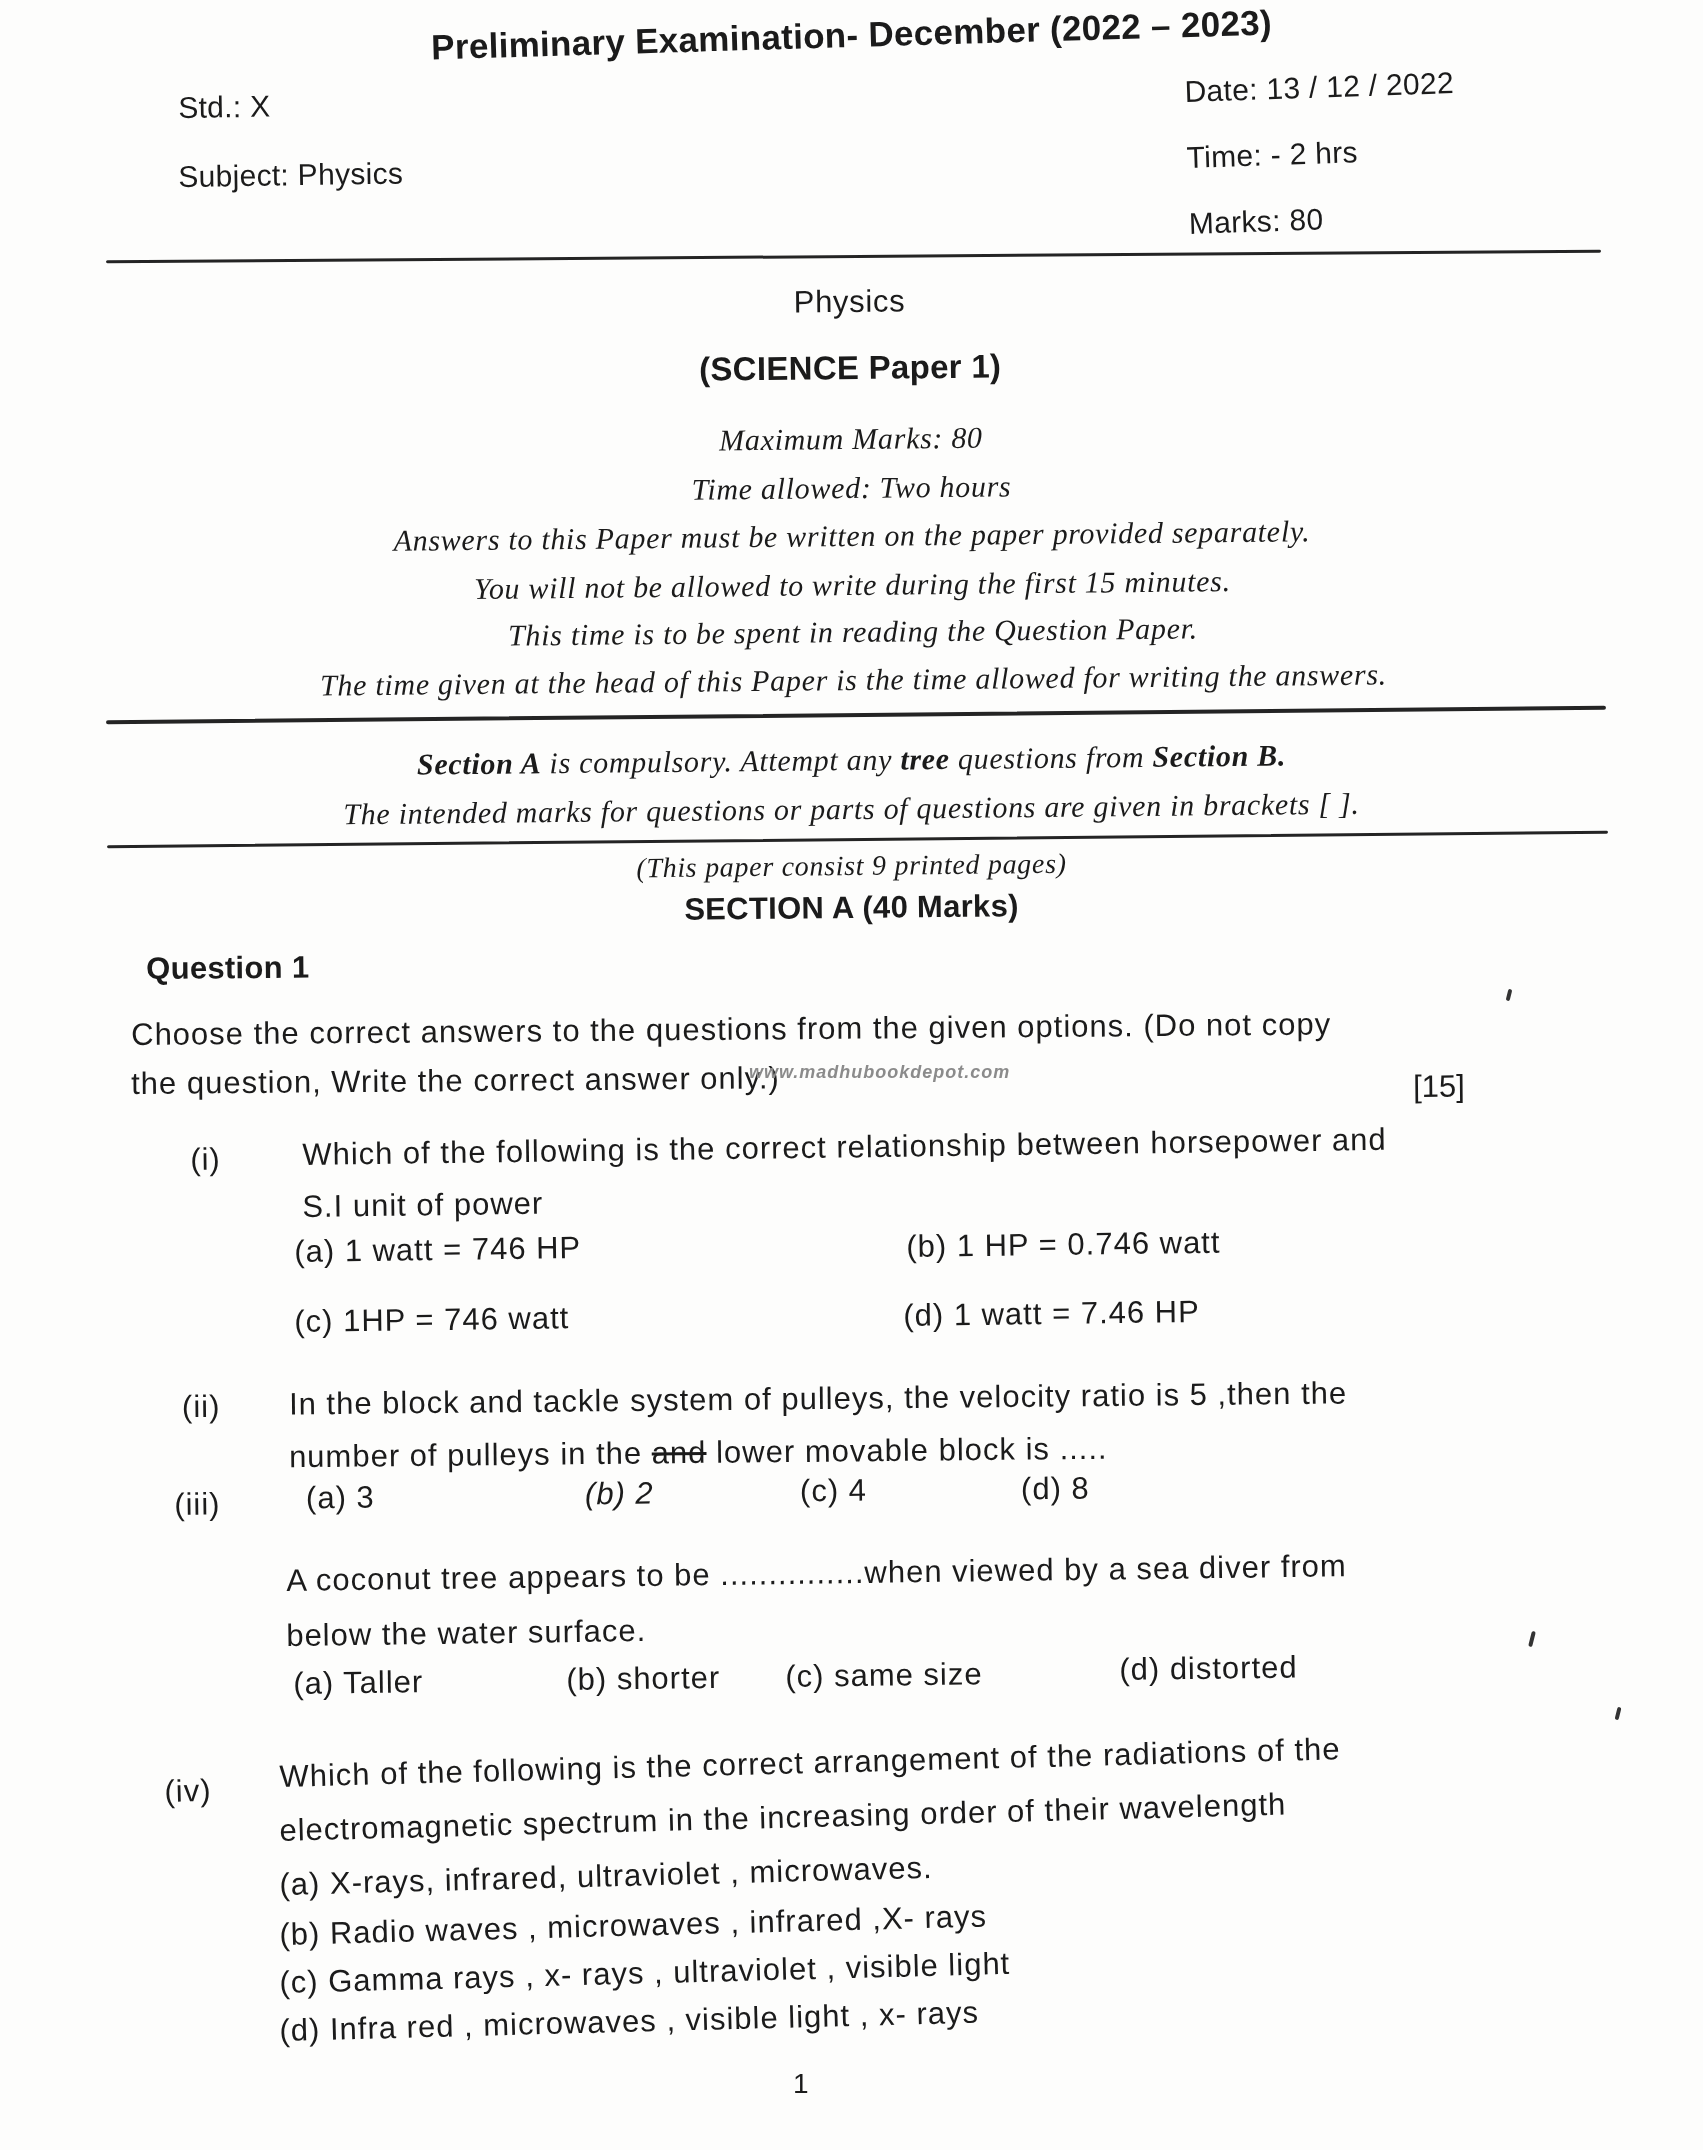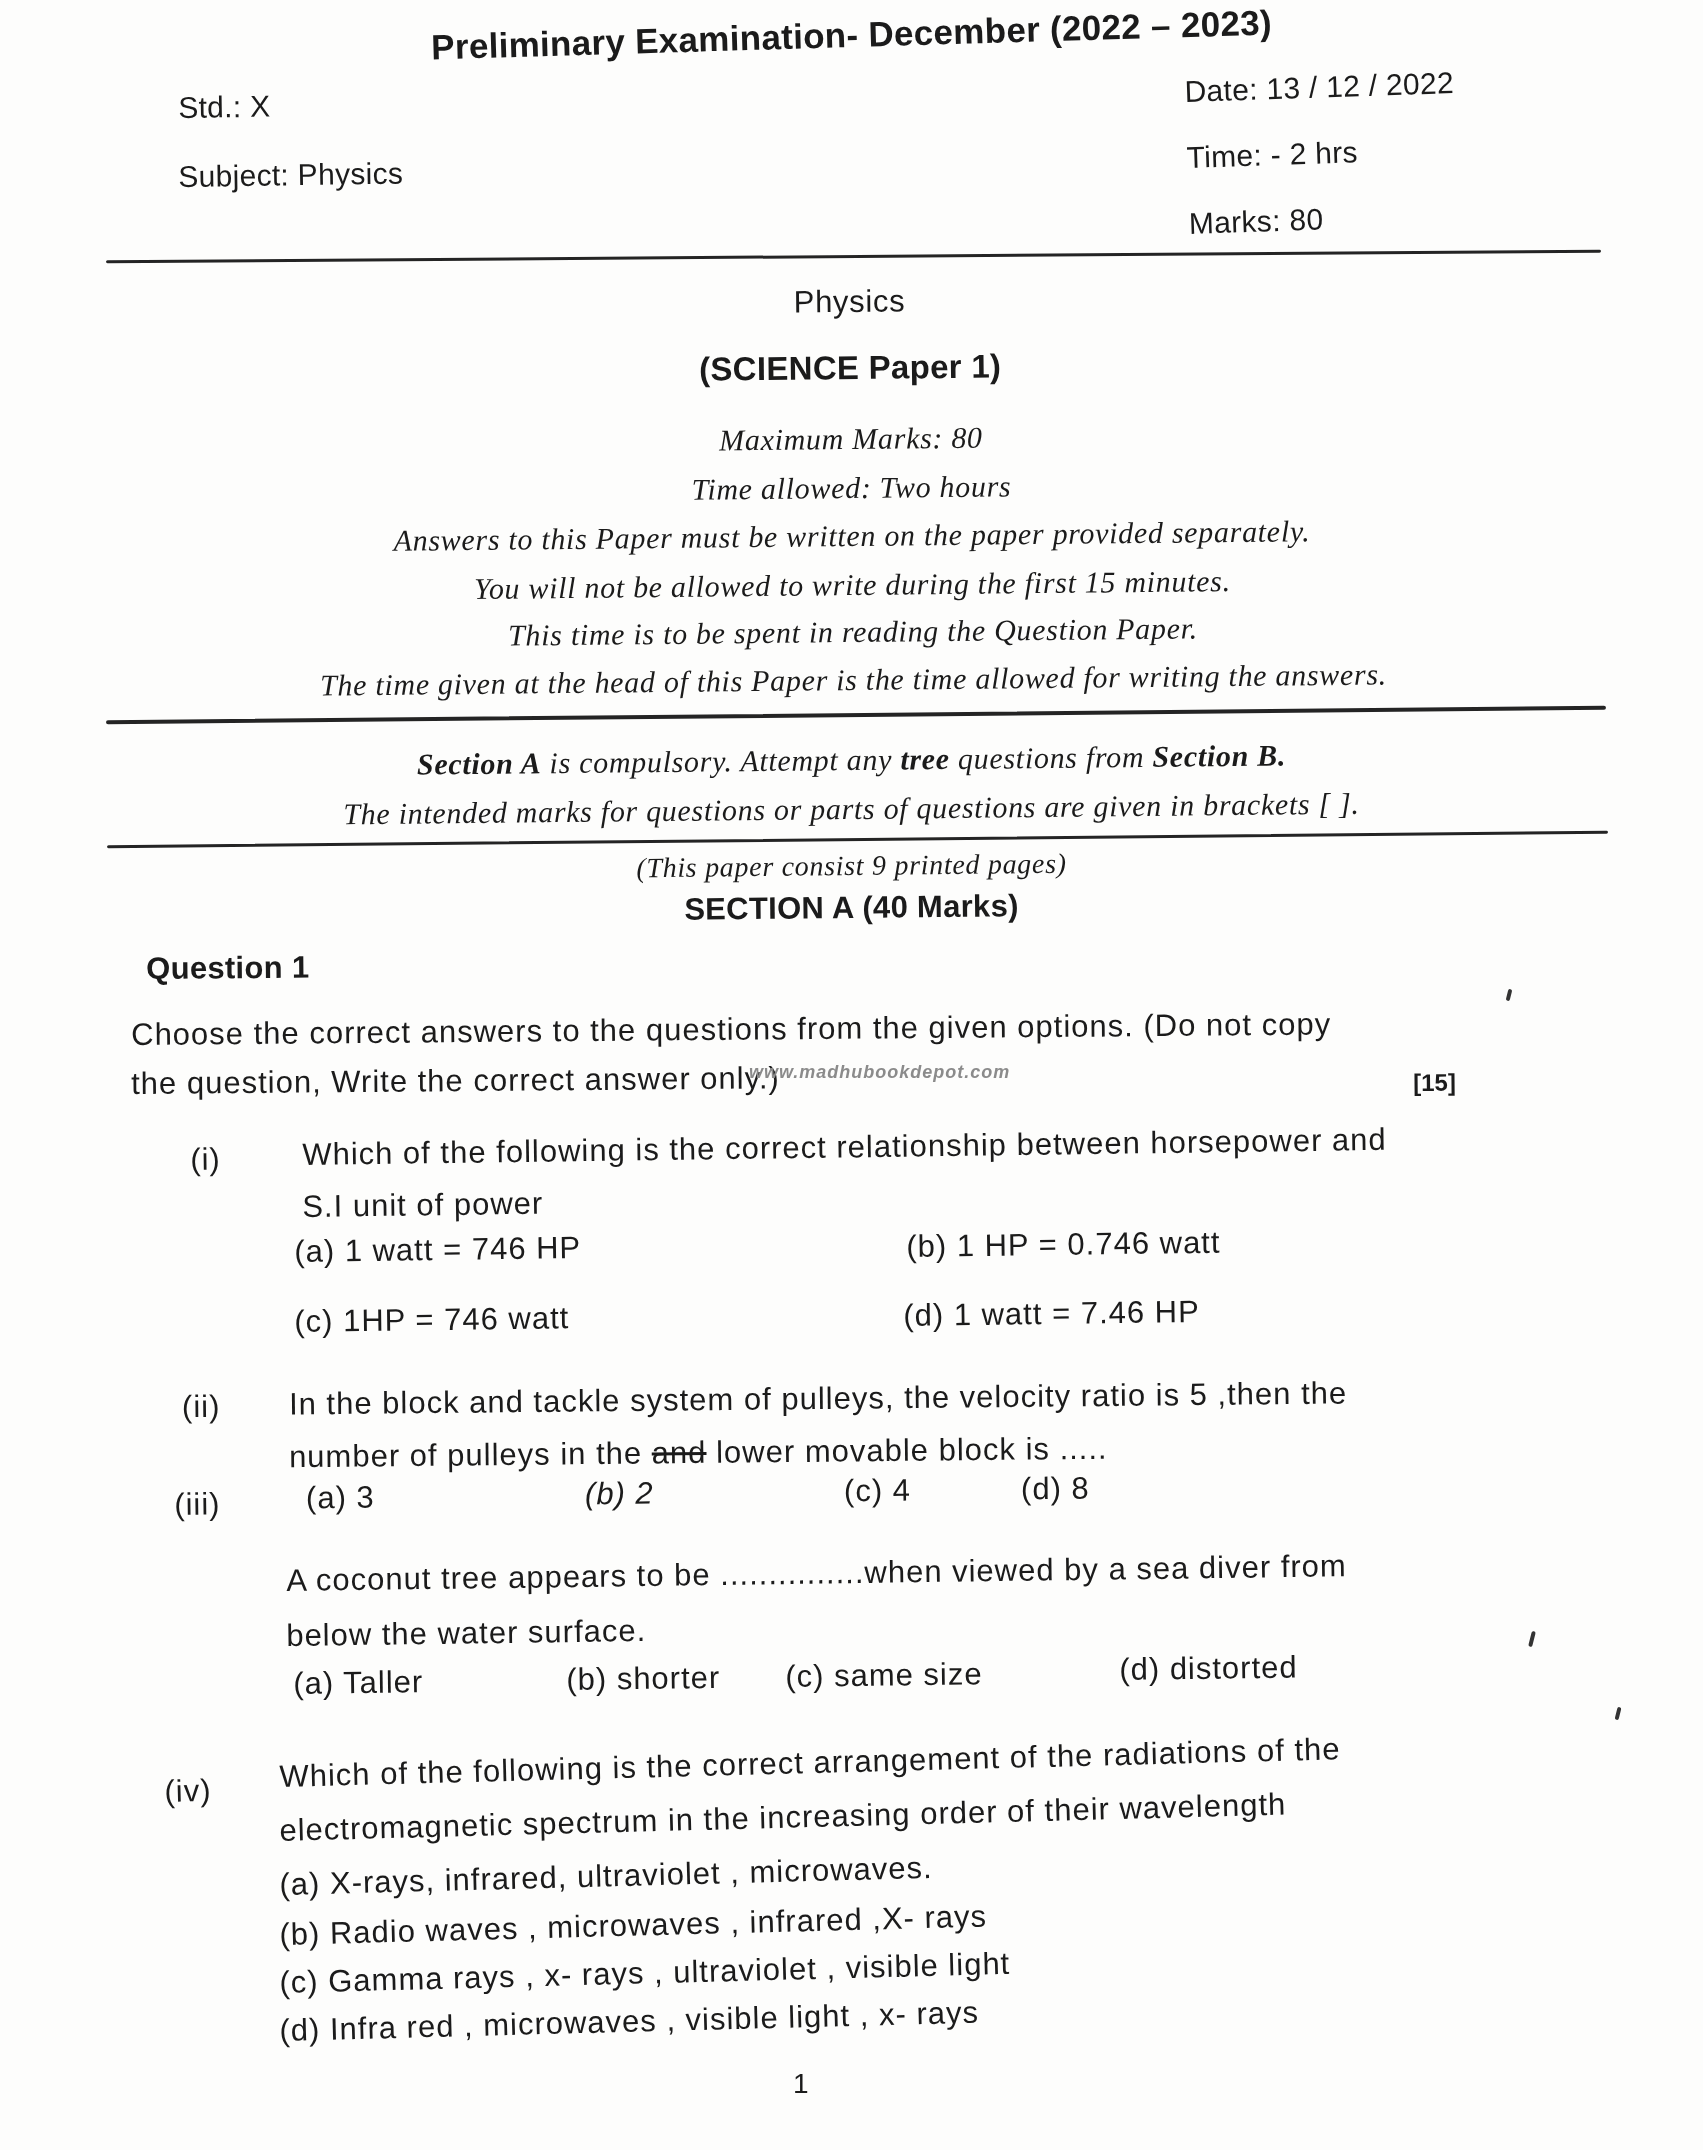--- a/index.html
+++ b/index.html
@@ -20,21 +20,21 @@
   .exam-title { font-size:35px; font-weight:bold; letter-spacing:0.3px; }
   .meta { font-size:30px; letter-spacing:0.3px; }
   .paper-name { font-size:31px; letter-spacing:0.7px; }
   .paper-subtitle { font-size:33px; font-weight:bold; letter-spacing:0.3px; }
   .ital { font-family:"Liberation Serif", serif; font-style:italic; font-size:30px; letter-spacing:0.7px; }
   .ital b { font-weight:bold; }
   .pages-note { font-size:28px; }
   .sec-heading { font-size:31px; font-weight:bold; letter-spacing:0.3px; }
   .q-heading { font-size:31px; font-weight:bold; letter-spacing:0.3px; }
   .body-txt { font-size:31px; letter-spacing:1px; }
-  .marks-bracket { font-size:24px; font-weight:bold; }
+  .marks-bracket { font-size:31px; font-weight:normal; }
   .watermark { font-size:18px; color:#8b8b8b; letter-spacing:1px; font-weight:bold; }
   .pageno { font-size:28px; }
 
   .struck { text-decoration:line-through; text-decoration-thickness:3.3px; }
 
   
   .rule { position:absolute; background:#242424; border-radius:2px; }
   .rule1 { left:106px; top:255px; width:1495px; height:2.7px; transform:rotate(-0.4deg); }
   .rule2 { left:106px; top:713px; width:1500px; height:4px; transform:rotate(-0.55deg); }
   .rule3 { left:107px; top:838px; width:1501px; height:3.3px; transform:rotate(-0.55deg); }
@@ -105,21 +105,21 @@
   <div class="abs body-txt sk-08" style="left:294px; top:1234px;">(a) 1 watt = 746 HP</div>
   <div class="abs body-txt sk-08" style="left:906px; top:1229px;">(b) 1 HP = 0.746 watt</div>
   <div class="abs body-txt sk-08" style="left:294px; top:1304px;">(c) 1HP = 746 watt</div>
   <div class="abs body-txt sk-08" style="left:903px; top:1298px;">(d) 1 watt = 7.46 HP</div>
 
   <div class="abs body-txt sk-06" style="left:182px; top:1389px;">(ii)</div>
   <div class="abs body-txt sk-06" style="left:289px; top:1381px;">In the block and tackle system of pulleys, the velocity ratio is 5 ,then the</div>
   <div class="abs body-txt sk-06" style="left:289px; top:1435px;"><span>number of pulleys in the </span><span class="struck">and</span><span> lower movable block is .....</span></div>
   <div class="abs body-txt sk-06" style="left:306px; top:1480px;">(a) 3</div>
   <div class="abs body-txt sk-06" style="left:585px; top:1476px;font-style:italic;">(b) 2</div>
-  <div class="abs body-txt sk-06" style="left:800px; top:1473px;margin-left:44px;">(c) 4</div>
+  <div class="abs body-txt sk-06" style="left:800px; top:1473px;">(c) 4</div>
   <div class="abs body-txt sk-06" style="left:1021px; top:1471px;">(d) 8</div>
 
   <div class="abs body-txt sk-08" style="left:174px; top:1487px;">(iii)</div>
   <div class="abs body-txt sk-08" style="left:286px; top:1563px;">A coconut tree appears to be ...............when viewed by a sea diver from</div>
   <div class="abs body-txt sk-08" style="left:286px; top:1618px;">below the water surface.</div>
   <div class="abs body-txt sk-08" style="left:293px; top:1666px;">(a) Taller</div>
   <div class="abs body-txt sk-08" style="left:566px; top:1662px;">(b) shorter</div>
   <div class="abs body-txt sk-08" style="left:785px; top:1659px;">(c) same size</div>
   <div class="abs body-txt sk-08" style="left:1119px; top:1652px;">(d) distorted</div>
 

